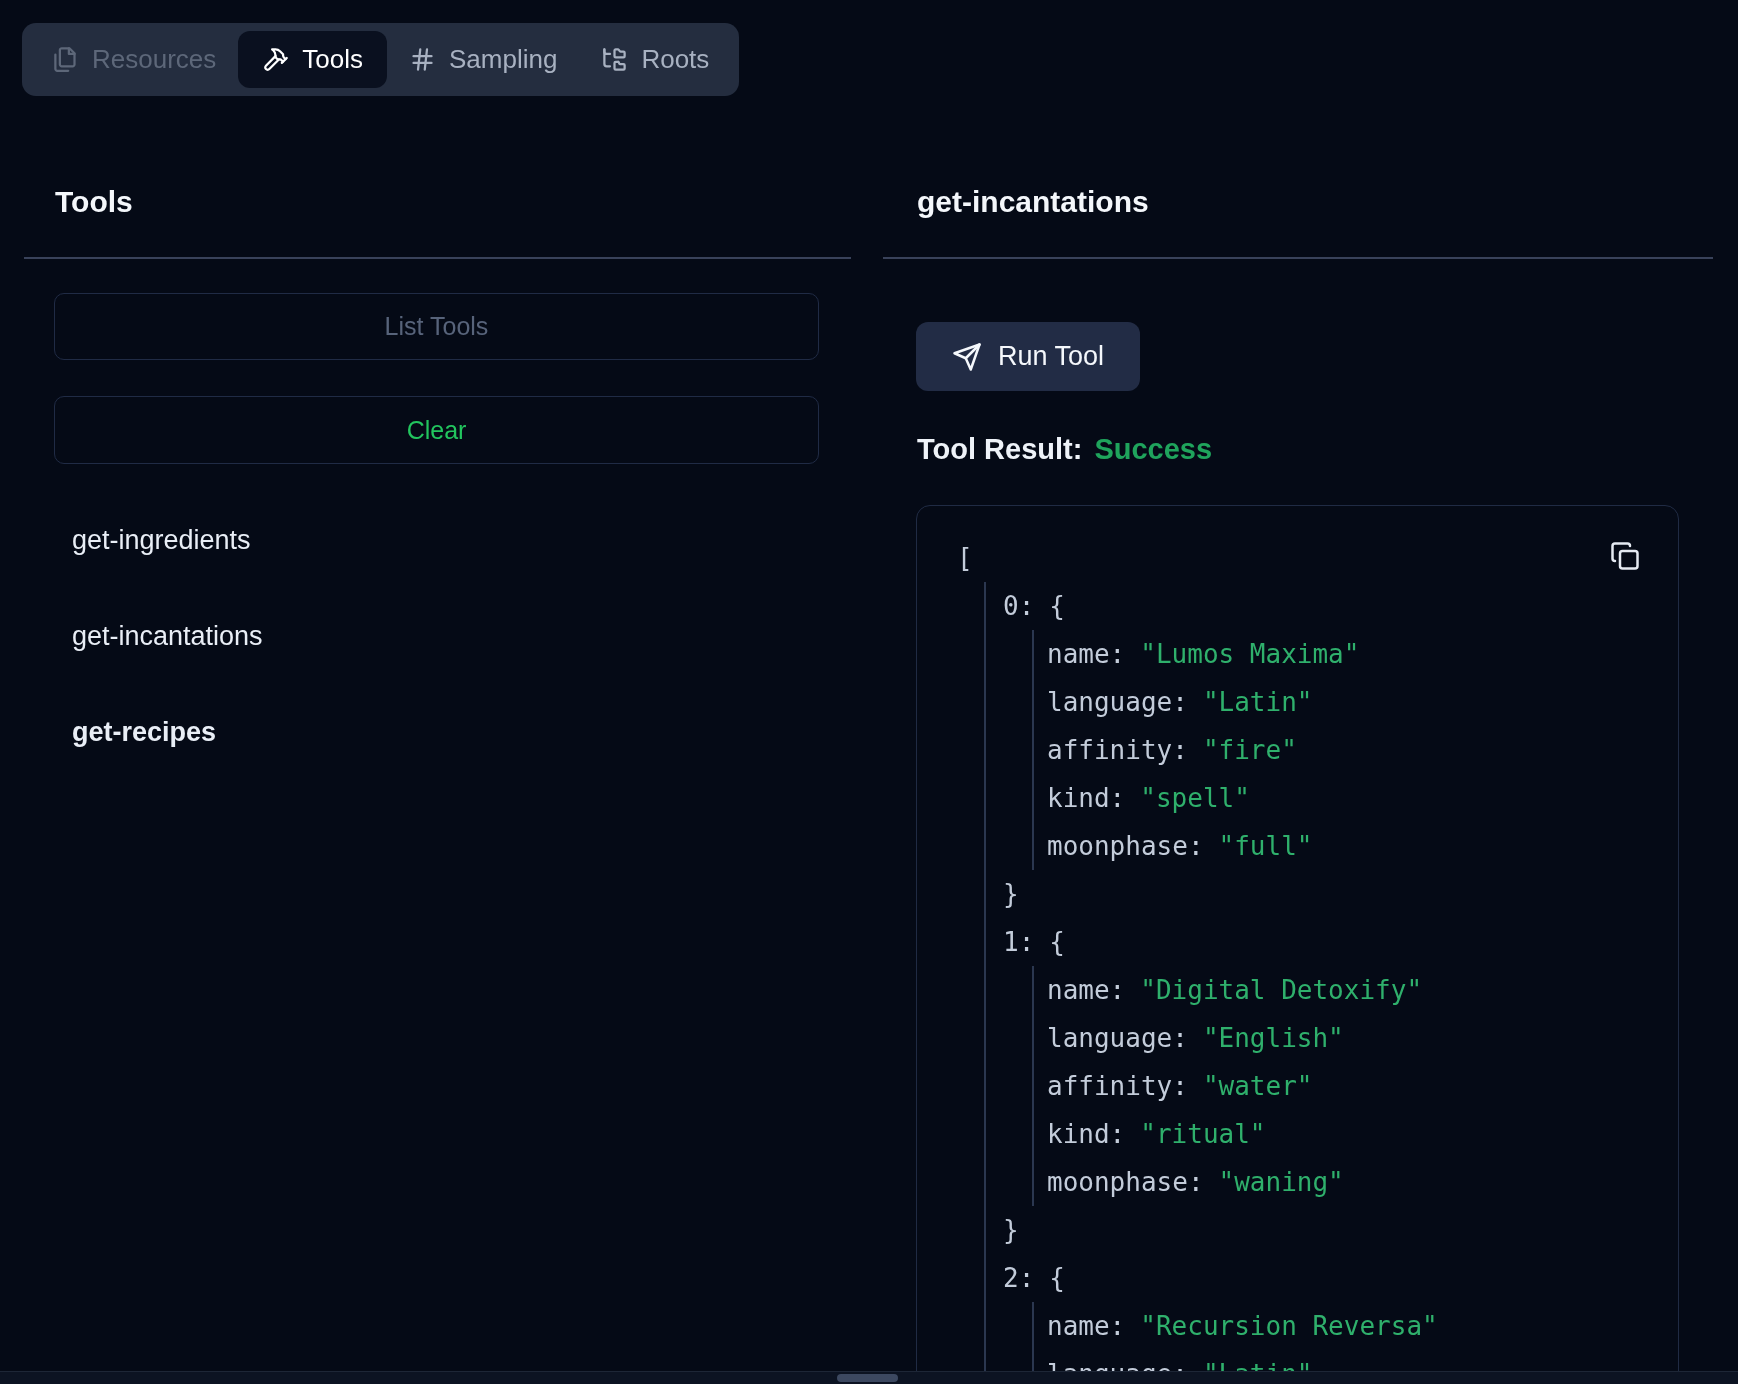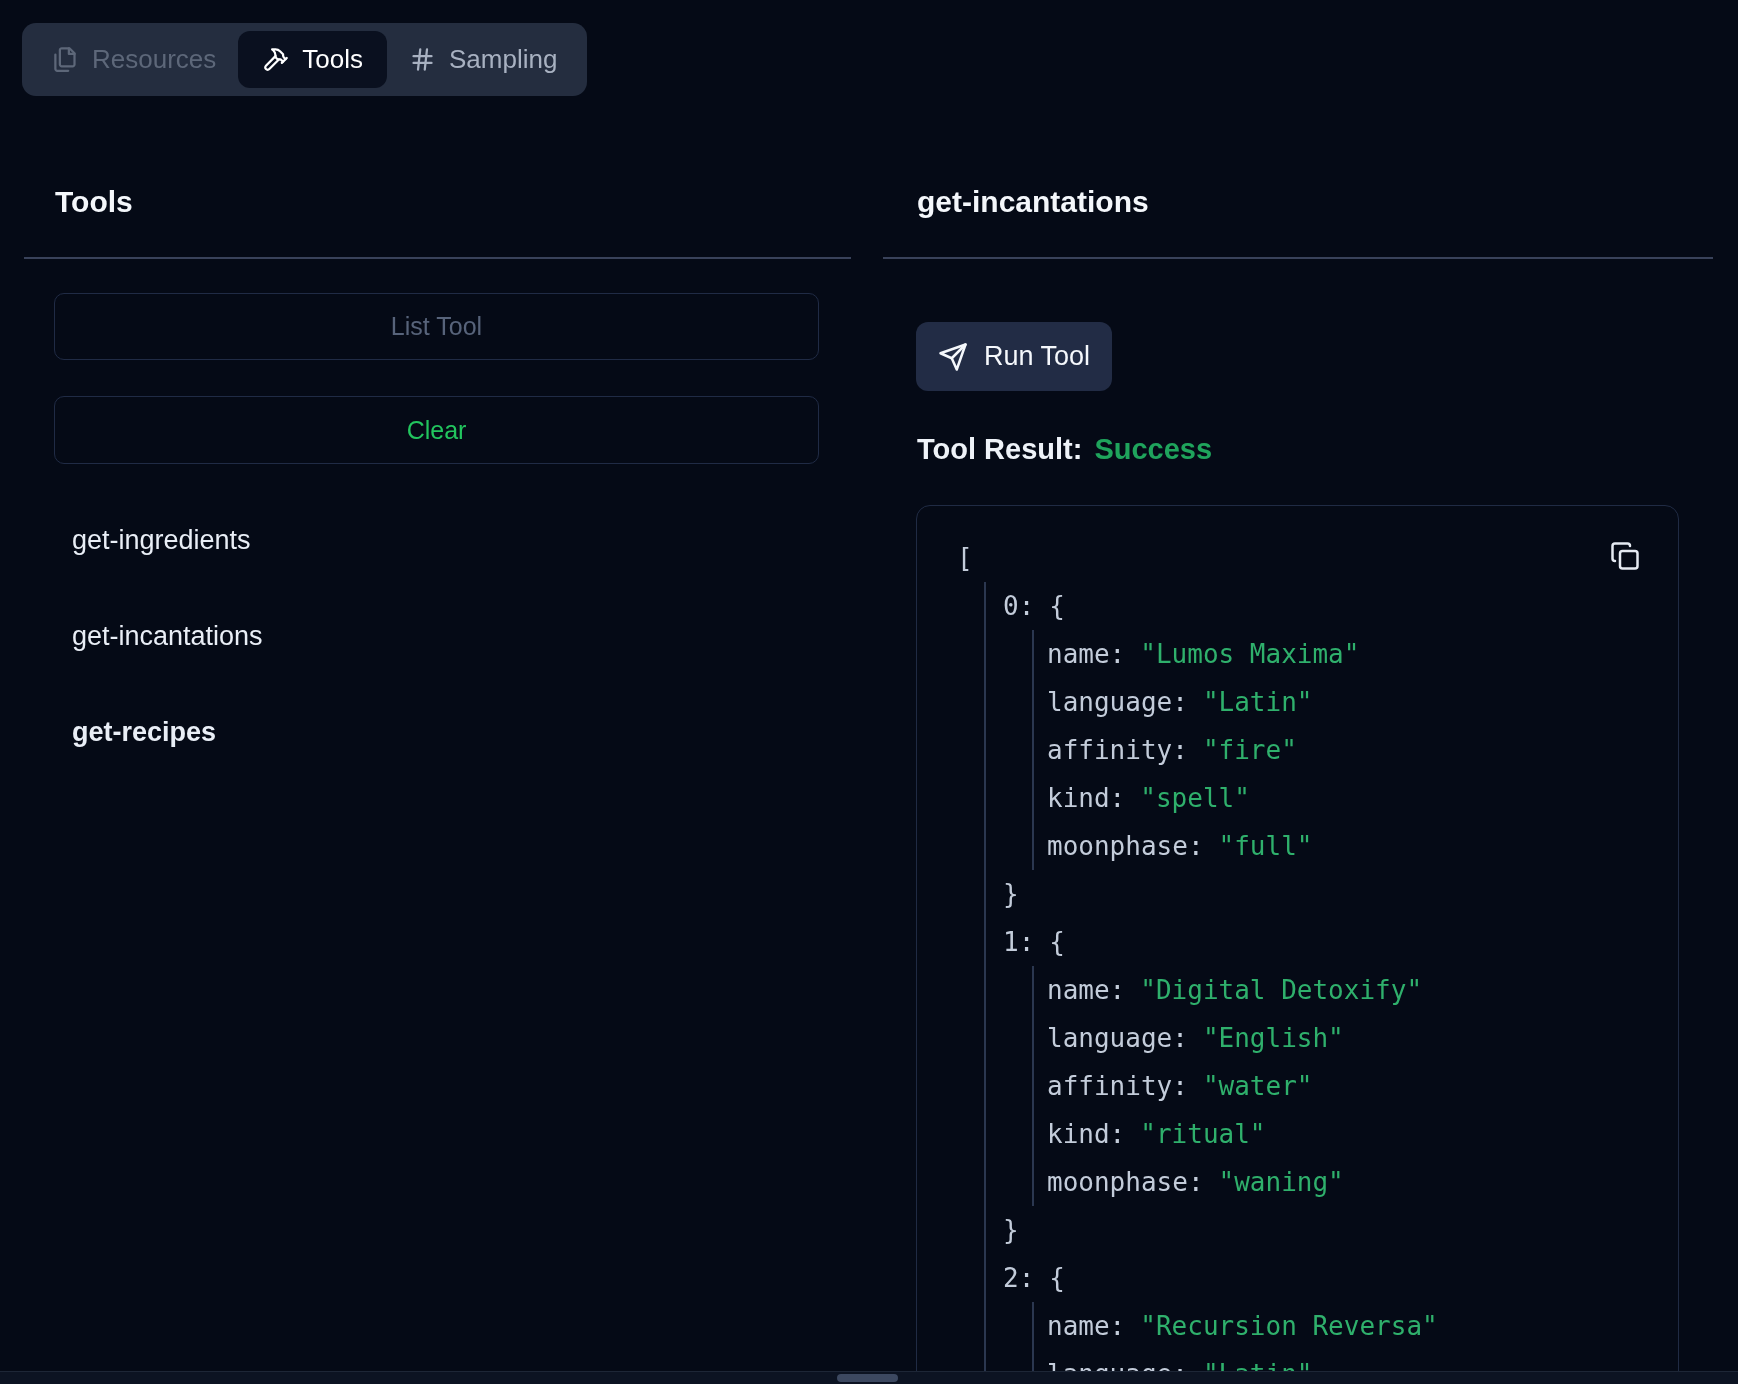--- a/index.html
+++ b/index.html
@@ -45,21 +45,21 @@
   }
   .ghost-btn.muted { color:#57637a; }
   .ghost-btn.normal { color:#22c55e; }
   .tool-item {
     position:absolute; left:72px; font-size:27px; line-height:36px;
     color:#e9eef6; cursor:pointer;
   }
 
   
   .run-btn {
-    position:absolute; left:916px; top:322px; width:196px; height:69px;
+    position:absolute; left:916px; top:322px; width:224px; height:69px;
     background:#222c45; border:none; border-radius:12px;
     display:flex; align-items:center; justify-content:center; gap:16px;
     color:#f5f8fc; font-size:27px; cursor:pointer;
     font-family:"Liberation Sans", sans-serif;
   }
   .run-btn svg.ic { width:30px; height:30px; }
 
   .result-line { position:absolute; left:917px; top:432px; font-size:29px; font-weight:700; line-height:34px; }
   .result-status { margin-left:12px; }
 
@@ -124,26 +124,37 @@
     <span>
       <svg class="ic" viewBox="0 0 24 24">
           <line x1="4" x2="20" y1="9" y2="9"></line>
           <line x1="4" x2="20" y1="15" y2="15"></line>
           <line x1="10" x2="8" y1="3" y2="21"></line>
           <line x1="16" x2="14" y1="3" y2="21"></line>
         </svg>
     </span>
     <span>Sampling</span>
   </div>
+  <div class="tab default">
+    <span>
+      <svg class="ic" viewBox="0 0 24 24">
+          <path d="M13 10h7a1 1 0 0 0 1-1V6a1 1 0 0 0-1-1h-2.5a1 1 0 0 1-.8-.4l-.9-1.2a1 1 0 0 0-.8-.4H13a1 1 0 0 0-1 1v5a1 1 0 0 0 1 1Z"></path>
+          <path d="M13 21h7a1 1 0 0 0 1-1v-3a1 1 0 0 0-1-1h-2.88a1 1 0 0 1-.9-.55l-.44-.9a1 1 0 0 0-.9-.55H13a1 1 0 0 0-1 1v5a1 1 0 0 0 1 1Z"></path>
+          <path d="M3 3v2c0 1.1.9 2 2 2h3"></path>
+          <path d="M3 3v13c0 1.1.9 2 2 2h3"></path>
+        </svg>
+    </span>
+    <span>Roots</span>
+  </div>
 </nav>
 
 <h2 class="panel-title" style="left:55px; top:185px;">Tools</h2>
 <div class="h-divider" style="left:24px; top:257px; width:827px;"></div>
 
-<button class="ghost-btn muted" style="top:293px;">List Tool</button>
+<button class="ghost-btn muted" style="top:293px;">List Tools</button>
 <button class="ghost-btn normal" style="top:396px; height:68px;">Clear</button>
 
 <div class="tool-item" style="top:522px;">get-ingredients</div>
 <div class="tool-item" style="top:618px;">get-incantations</div>
 <div class="tool-item" style="top:714px;font-weight:bold;">get-recipes</div>
 
 <h2 class="panel-title" style="left:917px; top:185px;">get-incantations</h2>
 <div class="h-divider" style="left:883px; top:257px; width:830px;"></div>
 
 <button class="run-btn">

